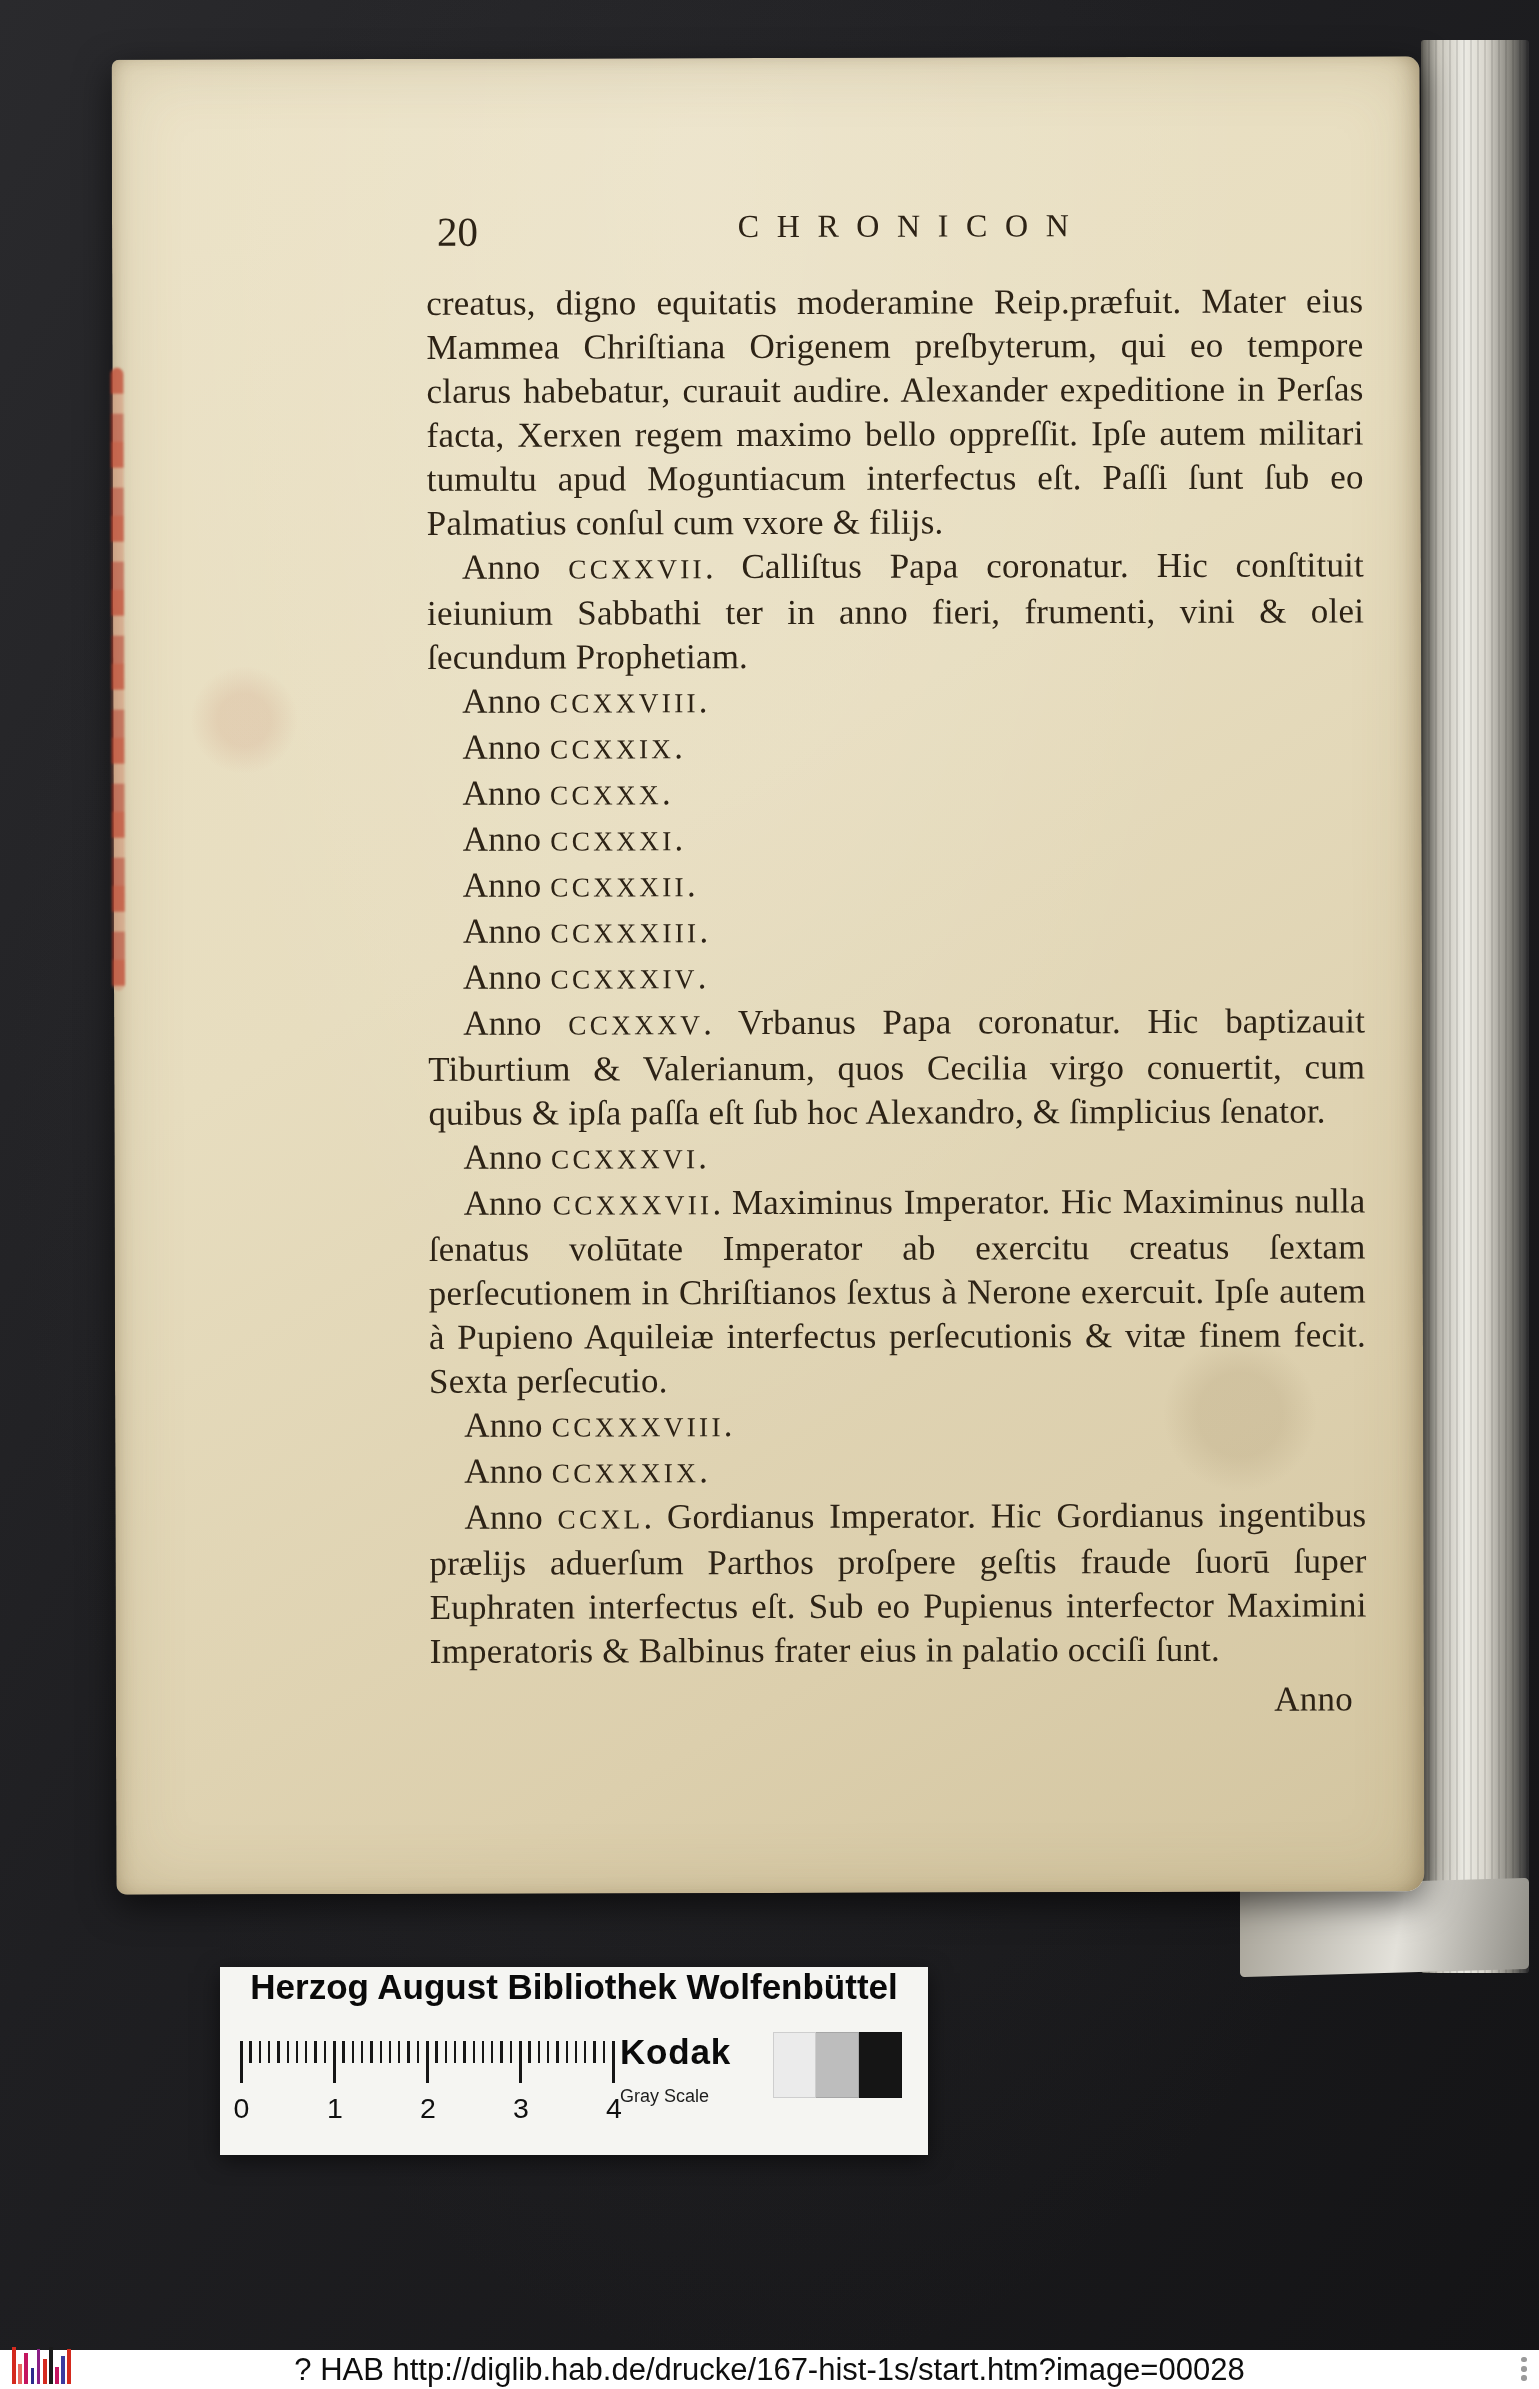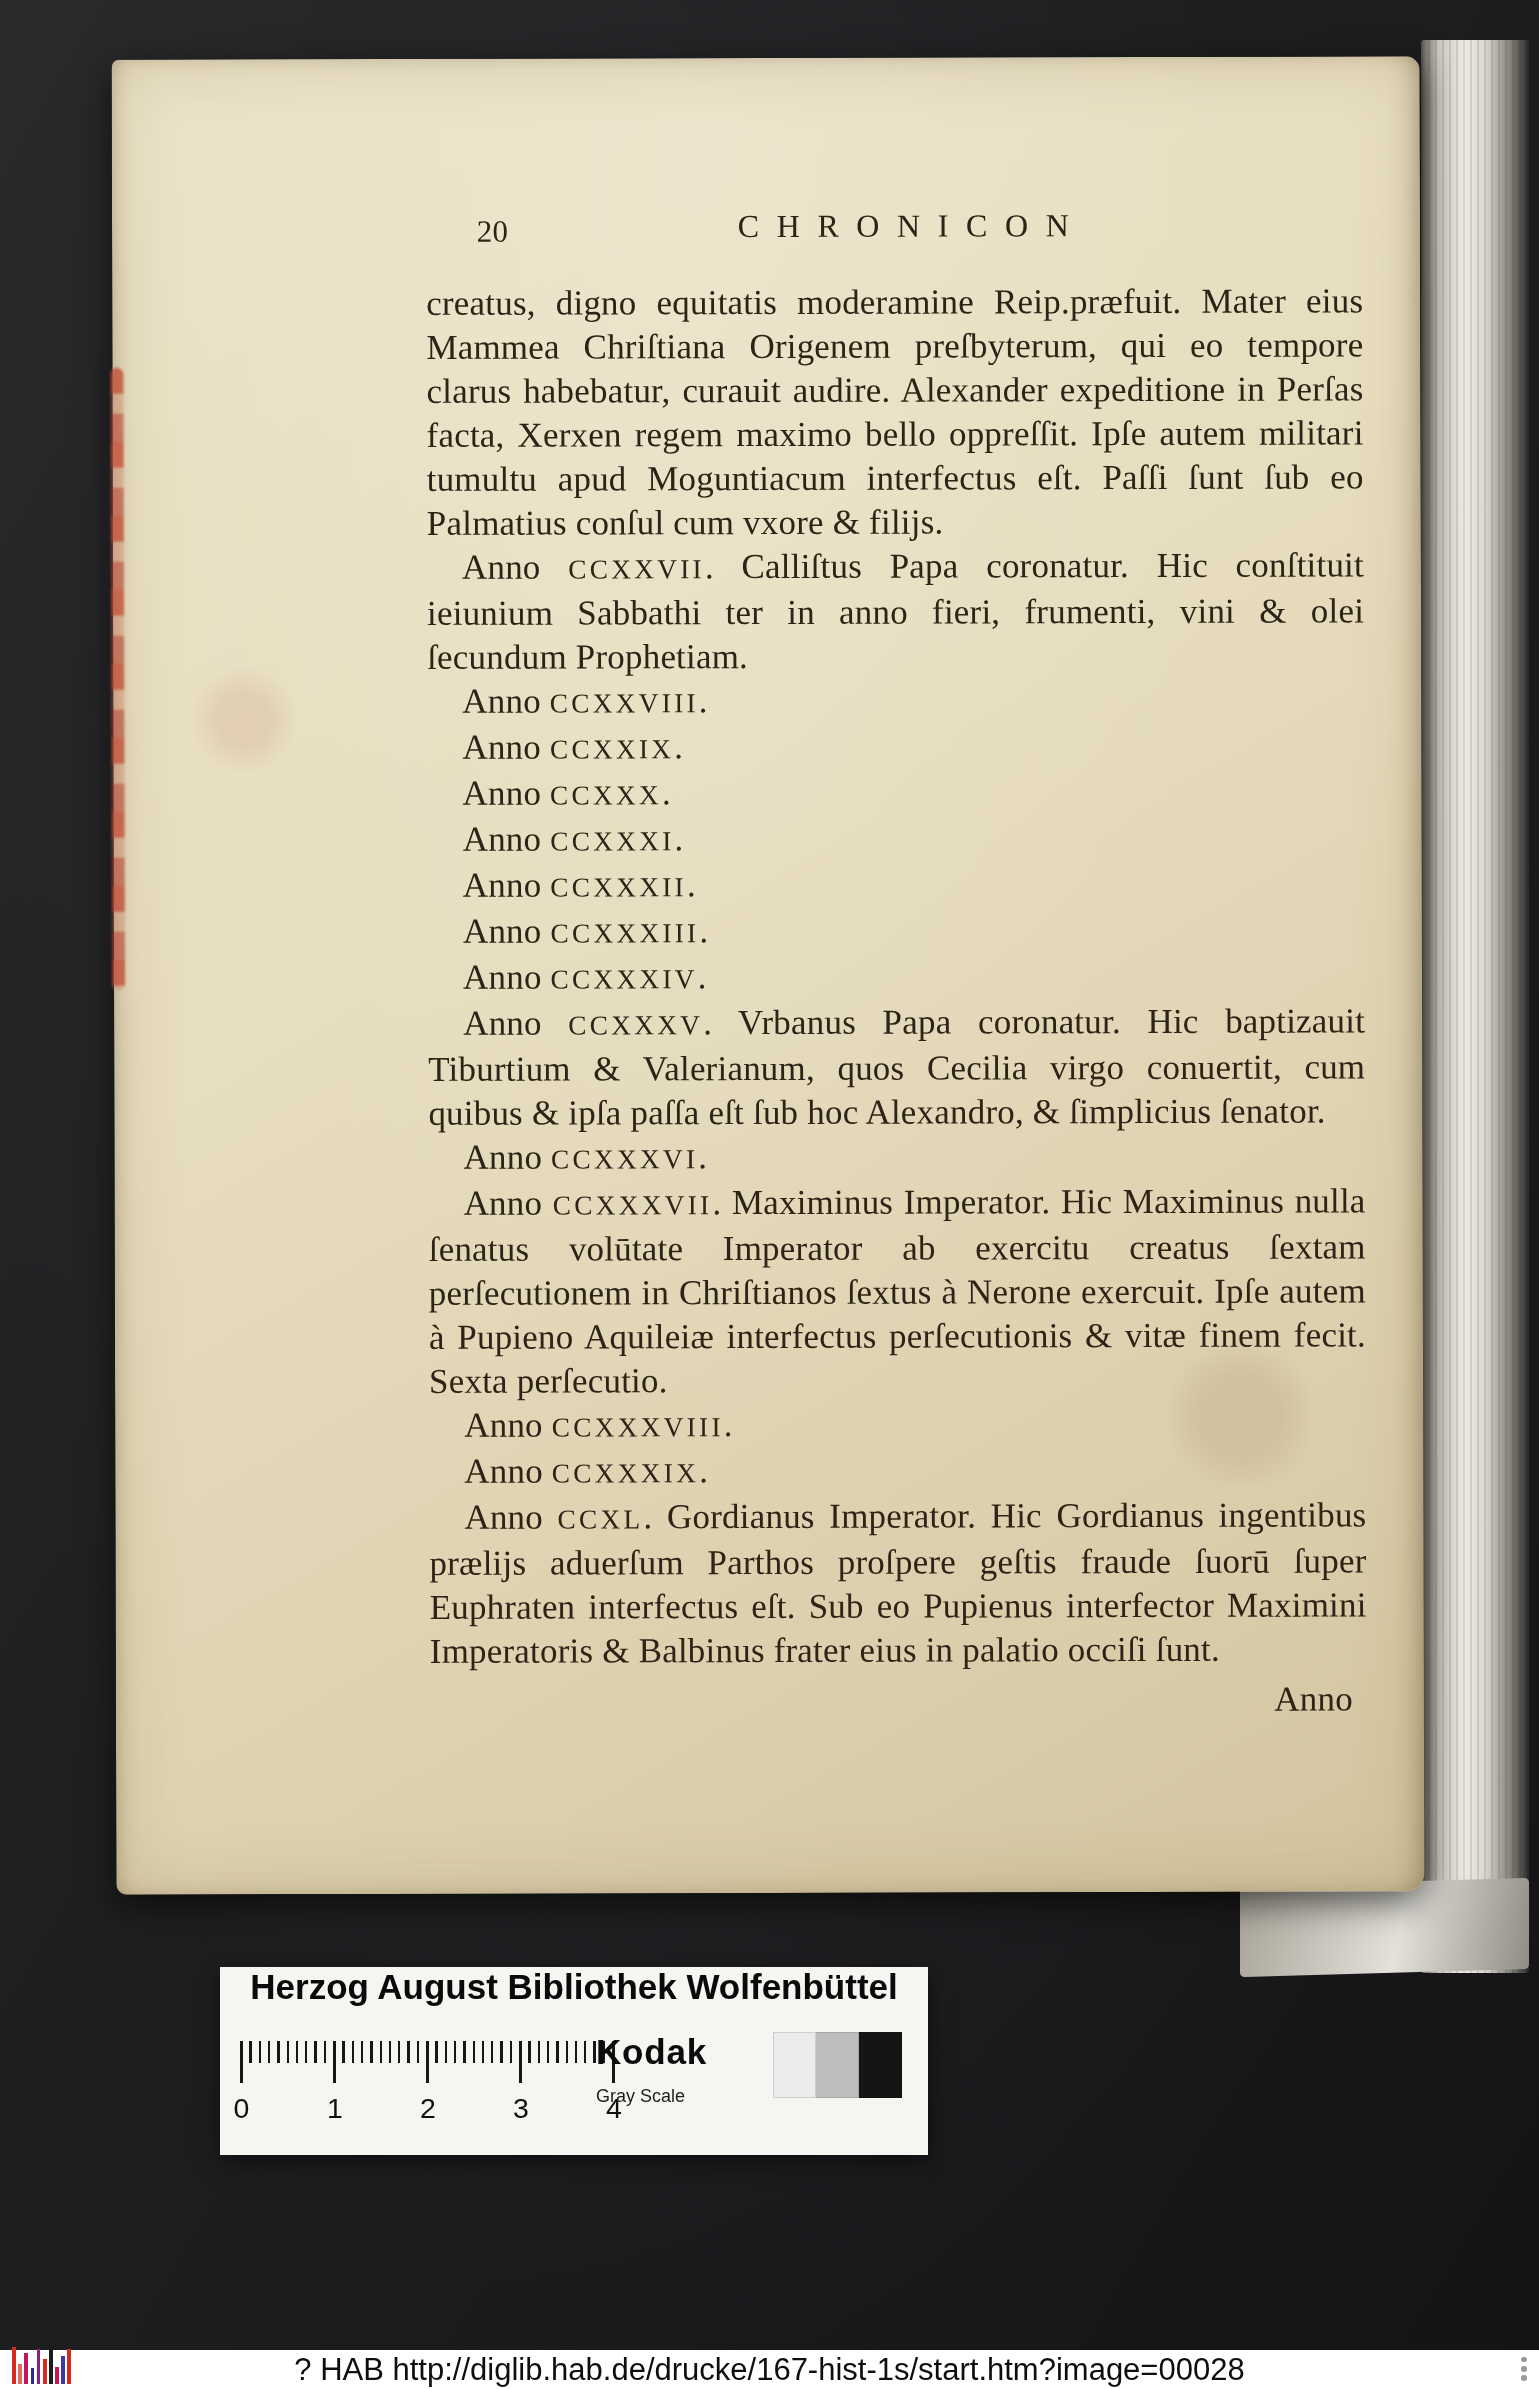--- a/index.html
+++ b/index.html
@@ -59,21 +59,21 @@
   }
 
   
   .text-block {
     position:absolute; left:314px; top:146px; width:937px;
     color:#2d2316;
     font-size:35px; line-height:44px;
     letter-spacing:0.2px;
   }
   .page-head { position:relative; height:77px; }
-  .page-num { position:absolute; left:10.8px; top:4.6px; font-size:31px;margin-left:40px; }
+  .page-num { position:absolute; left:10.8px; top:4.6px; font-size:41px; }
   .head-title {
     text-align:center; font-size:32px; letter-spacing:0.55em;
     padding-left:35px; white-space:nowrap;
   }
   .para { text-align:justify; }
   .para.indent { text-indent:35px; }
   .numeral { text-transform:uppercase; font-size:0.78em; letter-spacing:0.12em; }
   .catchword { text-align:right; padding-right:14px; margin-top:6.2px; }
 
   
@@ -94,21 +94,21 @@
   }
   .ticks-major {
     position:absolute; top:0; left:0; width:100%; height:42px;
     background:repeating-linear-gradient(to right, #161616 0 3.1px, transparent 3.1px 93px);
   }
   .ruler-numbers {
     position:absolute; top:51px; left:0; width:100%; height:40px;
     font-family:"Liberation Sans",sans-serif; font-size:28.5px; color:#101010;
   }
   .ruler-num { position:absolute; transform:translateX(-50%); }
-  .kodak-block { position:absolute; left:376px; top:65px; width:154px; }
+  .kodak-block { position:absolute; left:400px; top:65px; width:154px; }
   .kodak {
     font-family:"Liberation Sans",sans-serif; font-weight:bold;
     font-size:35px; letter-spacing:0.8px; color:#0b0b0b;
   }
   .grayscale-label {
     font-family:"Liberation Sans",sans-serif; font-size:18px; color:#1d1d1d; margin-top:14px;
   }
   .patches { position:absolute; left:553px; top:65px; display:flex; }
   .patch { width:43px; height:66px; border:0.8px solid rgba(0,0,0,0.12); border-left:none; }
   .patch:first-child { border-left:0.8px solid rgba(0,0,0,0.12); }

